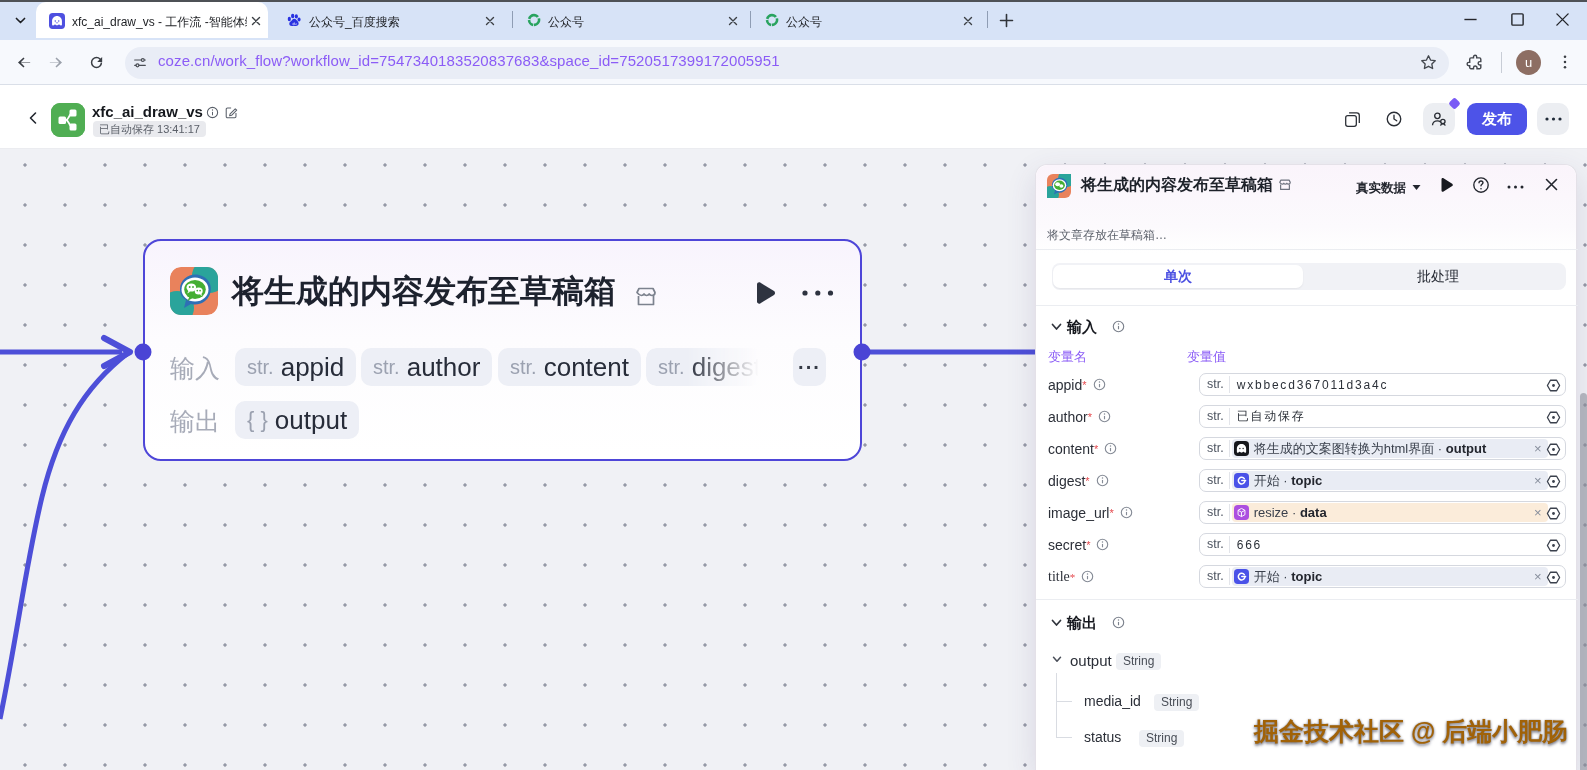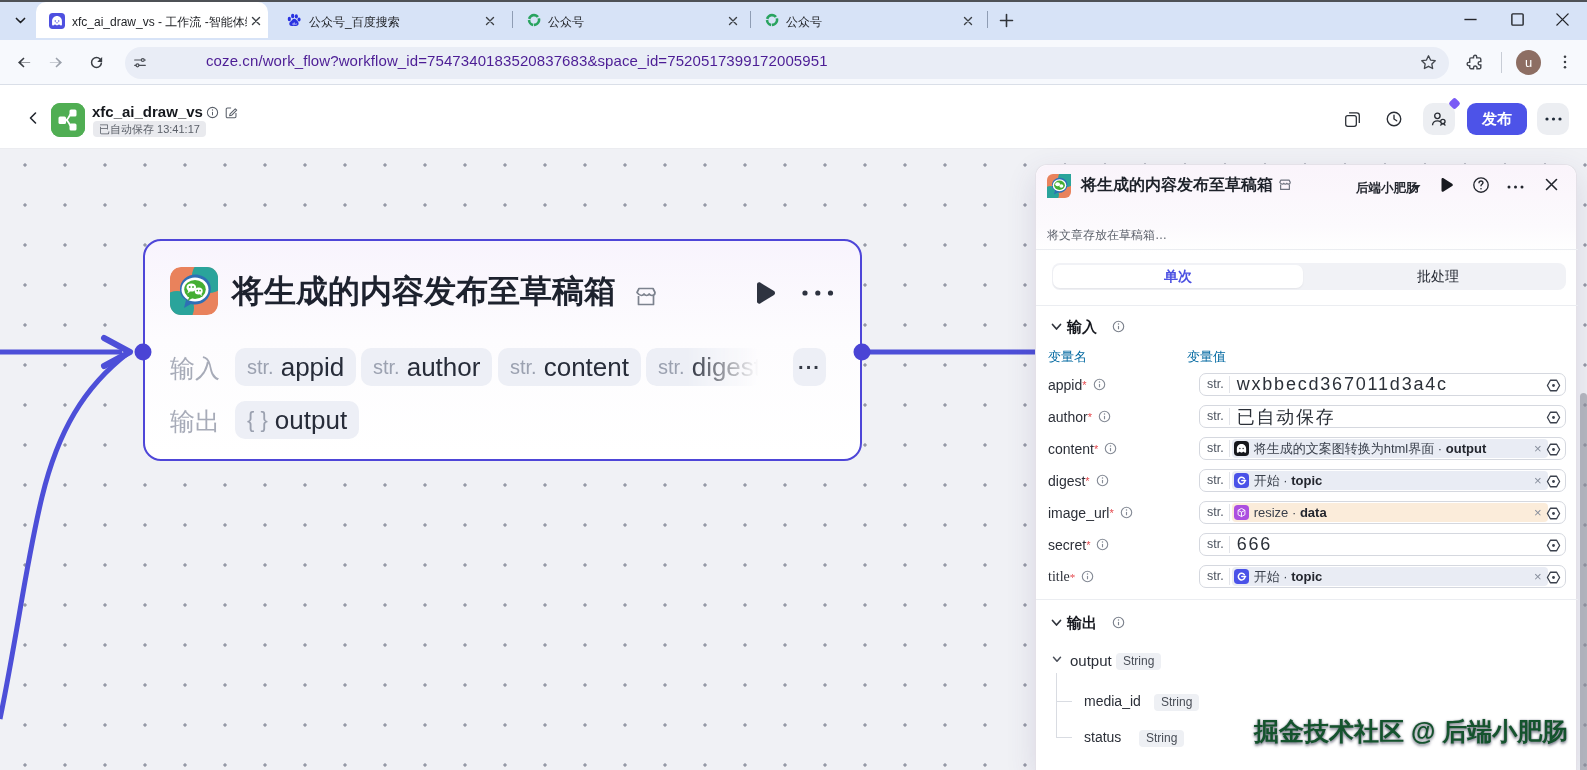--- a/index.html
+++ b/index.html
@@ -10,21 +10,21 @@
 
 #topline { left:0; top:0; width:1587px; height:2px; background:#4e5156; }
 #tabstrip { left:0; top:2px; width:1587px; height:38px; background:#d7e3f7; }
 #toolbar { left:0; top:40px; width:1587px; height:45px; background:#f7f9fd; border-bottom:1px solid #dadfe8; }
 .tab-active { position:absolute; left:36px; top:2px; width:232px; height:36px; background:#ffffff; border-radius:10px 10px 0 0; }
 .tabtext { font-size:12px; color:#1d1f23; white-space:nowrap; }
 .tabdivider { position:absolute; top:11px; width:1px; height:17px; background:#8f9db4; }
 
 
 #urlpill { left:125px; top:47px; width:1324px; height:32px; border-radius:16px; background:#e9edf6; }
-#urltext { left:158px; top:52px; font-size:15px; color:#4c1d95; letter-spacing:0.1px;margin-left:48px; }
+#urltext { left:158px; top:52px; font-size:15px; color:#8b5cf6; letter-spacing:0.1px; }
 
 
 #appheader { left:0; top:85px; width:1587px; height:64px; background:#ffffff; border-bottom:1px solid #ebecf0; }
 #wf-icon { left:51px; top:103px; width:34px; height:34px; border-radius:9px; background:#50ae53; }
 #wf-title { left:92px; top:103px; font-size:15px; font-weight:bold; color:#15181d; }
 #autosave { left:93px; top:121px; height:16px; padding:0 6px; background:#e9eaee; border-radius:4px; font-size:11px; color:#5b6069; line-height:16px; }
 .hbtn { position:absolute; top:103px; width:32px; height:32px; border-radius:10px; background:#eceef2; }
 #publish { left:1467px; top:103px; width:60px; height:32px; border-radius:9px; background:#4d53e8; color:#fff; font-size:15px; font-weight:bold; text-align:center; line-height:32px; }
 
 
@@ -47,40 +47,40 @@
   border-bottom:none; border-radius:12px 12px 0 0; box-shadow:0 10px 30px rgba(70,60,110,0.14);
   }
 #panel-head { position:absolute; left:0; top:0; width:100%; height:88px; border-radius:12px 12px 0 0;
   background:linear-gradient(180deg,#faf4fb 0%, #fcfafd 70%, #ffffff 100%); }
 #p-title { left:45px; top:10px; font-size:16px; font-weight:bold; color:#1d2129; }
 .pdesc { position:absolute; left:11px; font-size:12px; color:#5d626c; }
 .pdivider { position:absolute; left:0; width:542px; height:1px; background:#ebedf1; }
 #seg { left:16px; top:98px; width:514px; height:27px; background:#f1f2f6; border-radius:8px; }
 #seg-active { left:17px; top:100px; width:250px; height:23px; background:#ffffff; border-radius:7px; box-shadow:0 1px 2px rgba(0,0,0,0.06); }
 .sectionhead { position:absolute; font-size:15px; font-weight:bold; color:#17191f; }
-.collabel { position:absolute; font-size:13px; color:#0369a1;font-family:Liberation Mono, monospace; }
+.collabel { position:absolute; font-size:13px; color:#8b5cf6;font-family:Liberation Mono, monospace; }
 .vname { position:absolute; left:12px; font-size:14px; color:#2b2f38; }
 .star { color:#e5484d; font-size:11px; vertical-align:4px; }
 .vfield { position:absolute; left:163px; width:367px; height:23px; border:1px solid #d5d8df; border-radius:7px; background:#fff; display:flex; align-items:center; }
 .vfield .str { font-size:12.5px; color:#4d5460; padding:0 5px 0 7px; border-right:1px solid #e3e5ea; height:17px; line-height:17px; }
-.vfield .val { font-size:18px; color:#2b3038; margin-left:7px; letter-spacing:1.8px; }
+.vfield .val { font-size:12px; color:#2b3038; margin-left:7px; letter-spacing:1.8px; }
 .tag { display:flex; align-items:center; height:19px; border-radius:4px; margin-left:2px; width:316px; padding:0 6px 0 2px; }
 .tag svg { flex:none; }
 .hex { position:absolute; right:4px; top:3.5px; }
 .iinfo { margin-left:6px; vertical-align:-2px; }
 .vname { display:flex; align-items:center; height:15px; }
 .tag.blue { background:#e9ecf4; }
 .tag.peach { background:#fbecda; }
 .tag .txt { font-size:13px; color:#3a404c; margin-left:5px; white-space:nowrap; }
 .tag .b { font-weight:bold; color:#23262e; }
 .tag .x { margin-left:auto; color:#878e9c; font-size:13px; }
 .typepill { position:absolute; height:17px; padding:0 7px; background:#eef0f4; border-radius:4px; font-size:12px; color:#484d56; line-height:17px; }
 
 
-#watermark { left:1254px; top:715px; font-size:25px; font-weight:bold; color:#14532d;
+#watermark { left:1254px; top:715px; font-size:25px; font-weight:bold; color:#a16207;
   text-shadow:0 2px 3px rgba(110,112,128,0.9), 0 0 2px rgba(140,142,155,0.85); white-space:nowrap; }
 
 
 #rbar { left:1580px; top:393px; width:7px; height:377px; background:rgba(138,142,153,0.6); border-radius:4px 4px 0 0; }
 </style>
 </head>
 <body>
 <div id="page">
   <div class="abs" id="topline"></div>
   <div class="abs" id="tabstrip"></div>
@@ -324,21 +324,21 @@
           <ellipse cx="25" cy="22.5" rx="10.8" ry="9.5" fill="#45ae33"></ellipse>
           <ellipse cx="21.3" cy="20.5" rx="4.8" ry="4.1" fill="#fff"></ellipse>
           <ellipse cx="28.7" cy="24" rx="4" ry="3.5" fill="#fff"></ellipse>
         </svg>
     </div>
     <div class="abs" id="p-title">将生成的内容发布至草稿箱</div>
     <svg class="abs" style="left:242px; top:13px;" width="14" height="14" viewBox="0 0 24 24" fill="none" stroke="#6c727e" stroke-width="2" stroke-linejoin="round">
         <path d="M4.5 11 V19.5 H19.5 V11"></path>
         <path d="M3 7.5 L5 3.5 H19 L21 7.5 C21 9.2 19.6 10.5 17.9 10.5 C16.7 10.5 15.7 9.8 15.2 8.9 C14.8 9.8 13.8 10.5 12.6 10.5 C11.5 10.5 10.5 9.8 10 8.9 C9.6 9.8 8.6 10.5 7.4 10.5 C5.7 10.5 4.3 9.2 3 7.5 Z"></path>
       </svg>
-    <div class="abs" style="left:320px; top:15px; font-size:12.5px; font-weight:bold; color:#23262e;">后端小肥肠</div>
+    <div class="abs" style="left:320px; top:15px; font-size:12.5px; font-weight:bold; color:#23262e;">真实数据</div>
     <svg class="abs" style="left:376px; top:19px;" width="9" height="7" viewBox="0 0 9 7">
         <path d="M0.5 1 L4.5 6 L8.5 1 Z" fill="#23262e"></path>
       </svg>
     <svg class="abs" style="left:404px; top:12px;" width="14" height="16" viewBox="0 0 14 16">
         <path d="M1.5 2.3 C1.5 1.3 2.6 .7 3.5 1.2 L12.2 6.7 C13 7.2 13 8.6 12.2 9.1 L3.5 14.6 C2.6 15.1 1.5 14.5 1.5 13.5 Z" fill="#17191f"></path>
       </svg>
     <svg class="abs" style="left:436px; top:11px;" width="18" height="18" viewBox="0 0 20 20" fill="none" stroke="#23262e" stroke-width="1.5">
         <circle cx="10" cy="10" r="8"></circle>
         <path d="M7.8 7.6 c0-1.2 1-2.1 2.2-2.1 s2.2.9 2.2 2.1 c0 1.5-2.2 1.6-2.2 3.2" stroke-linecap="round"></path>
         <circle cx="10" cy="14.2" r="0.9" fill="#23262e" stroke="none"></circle>

